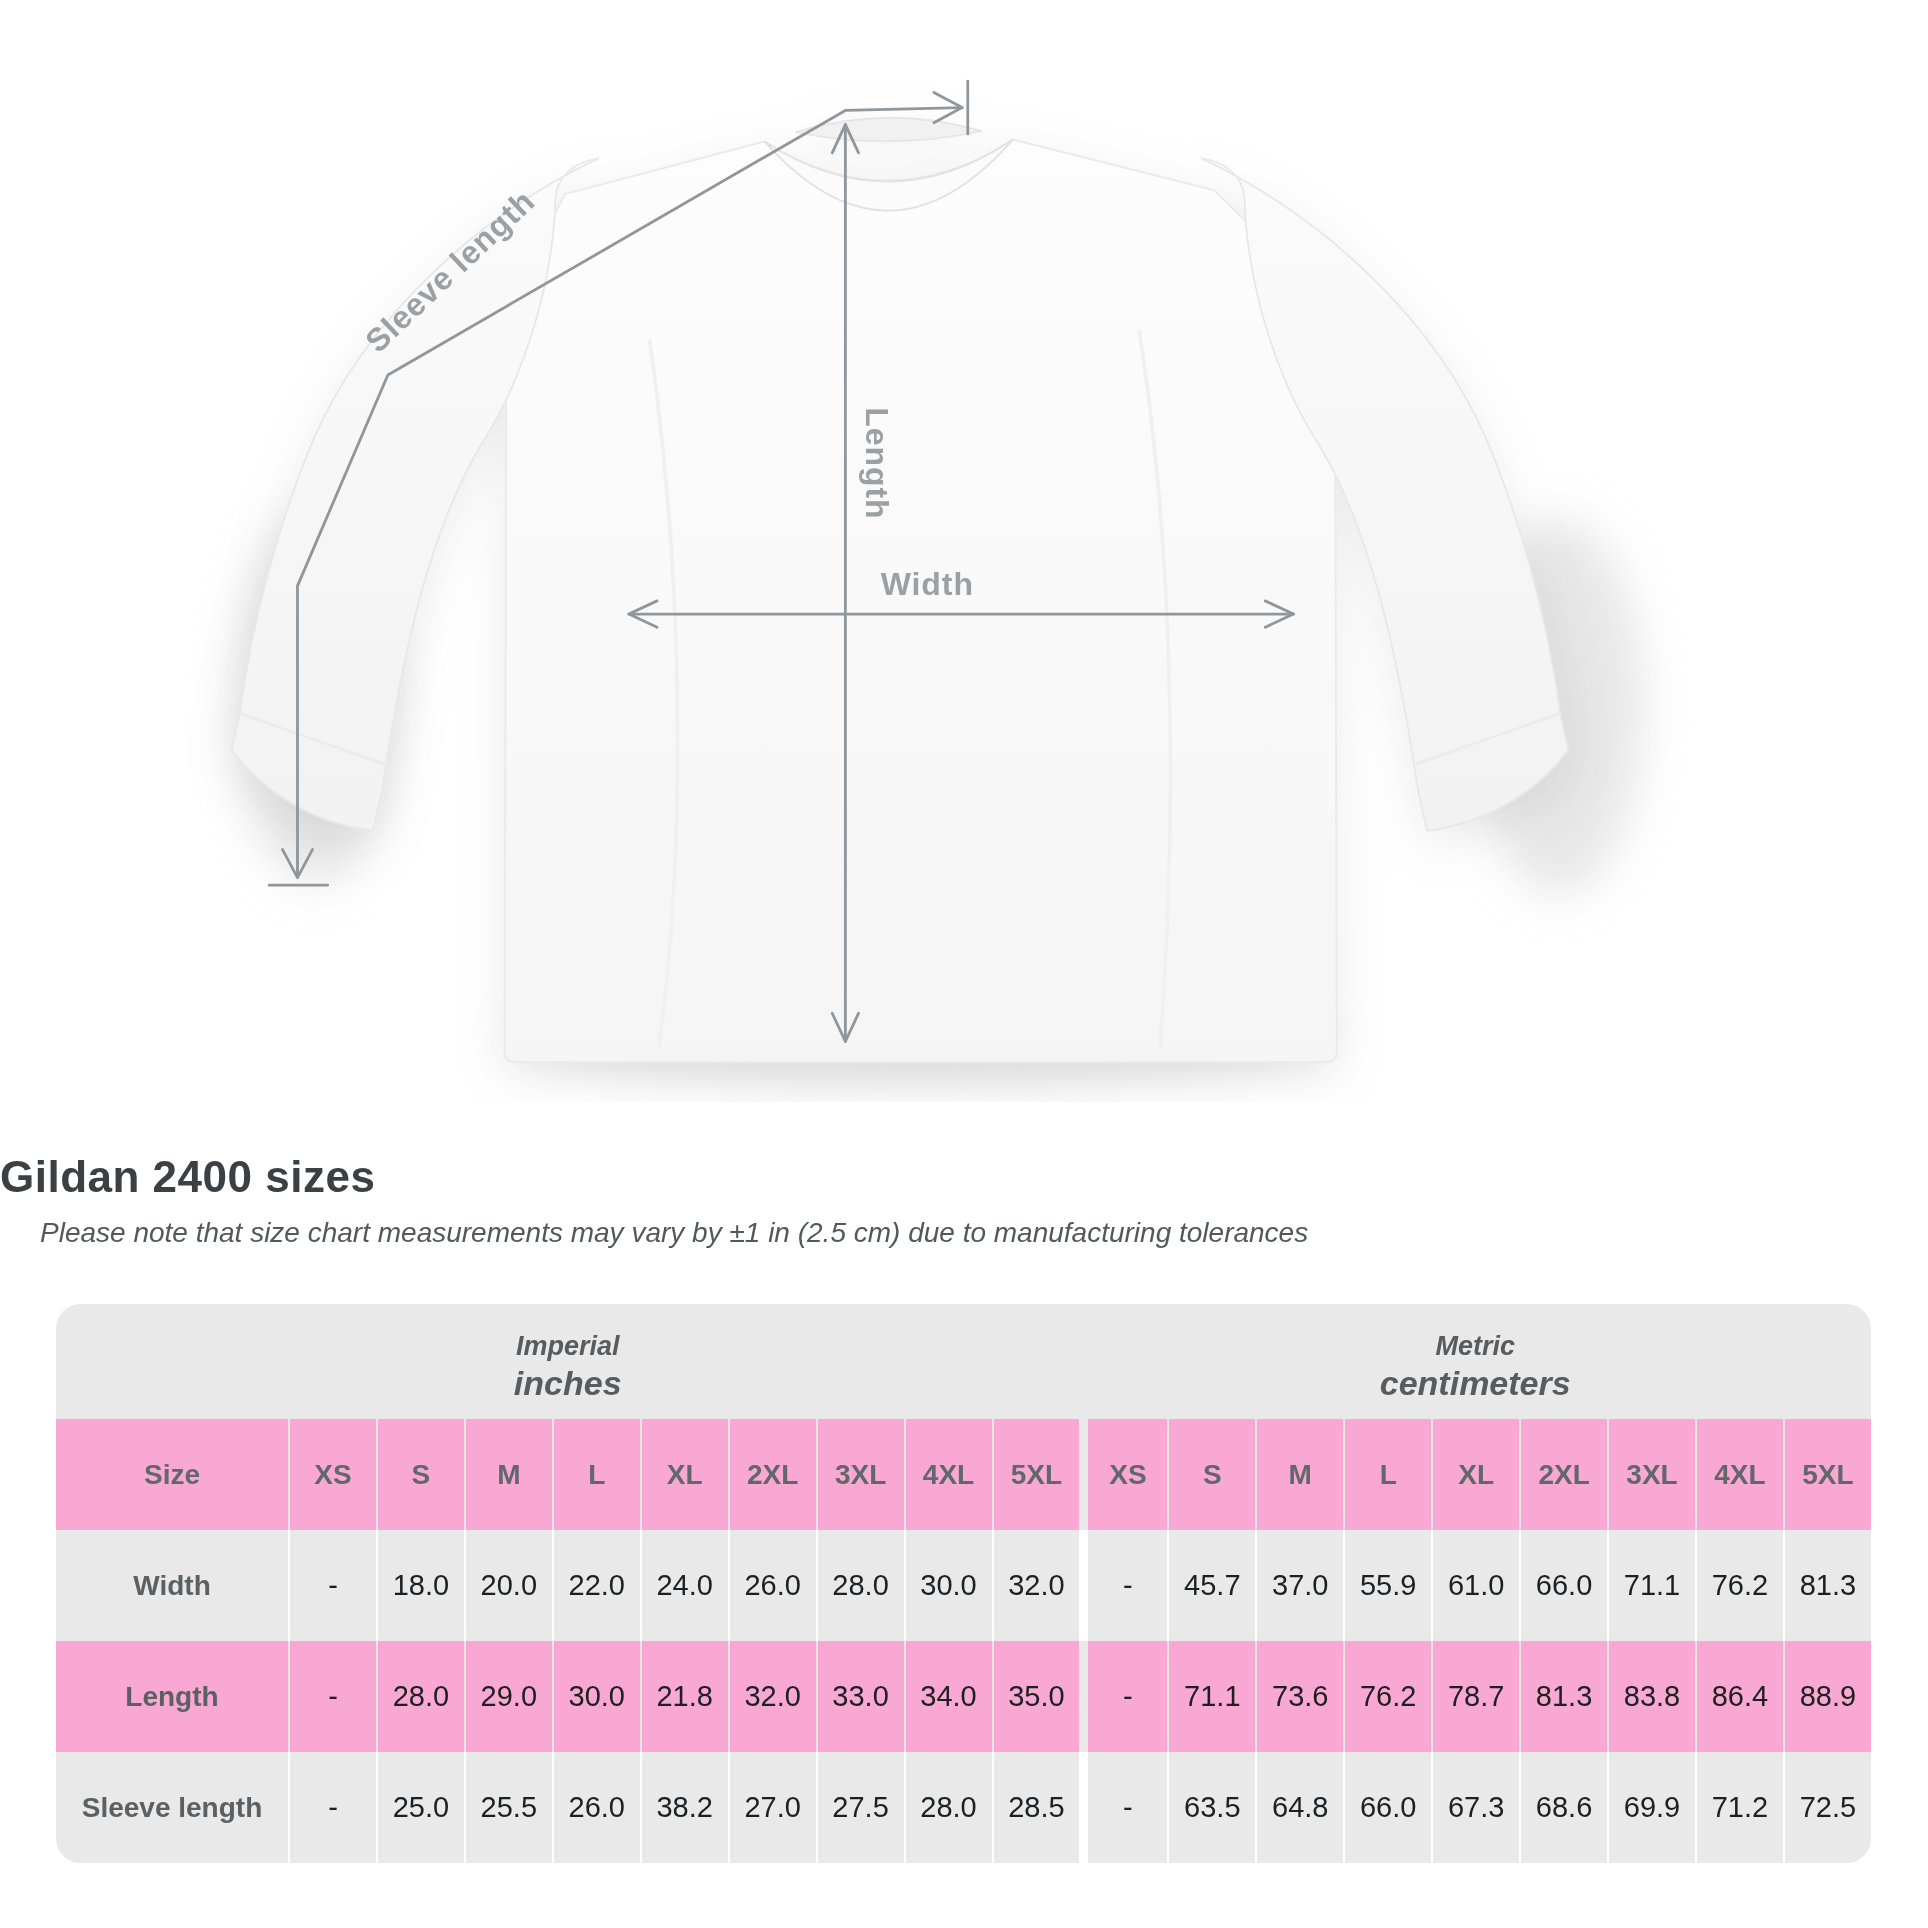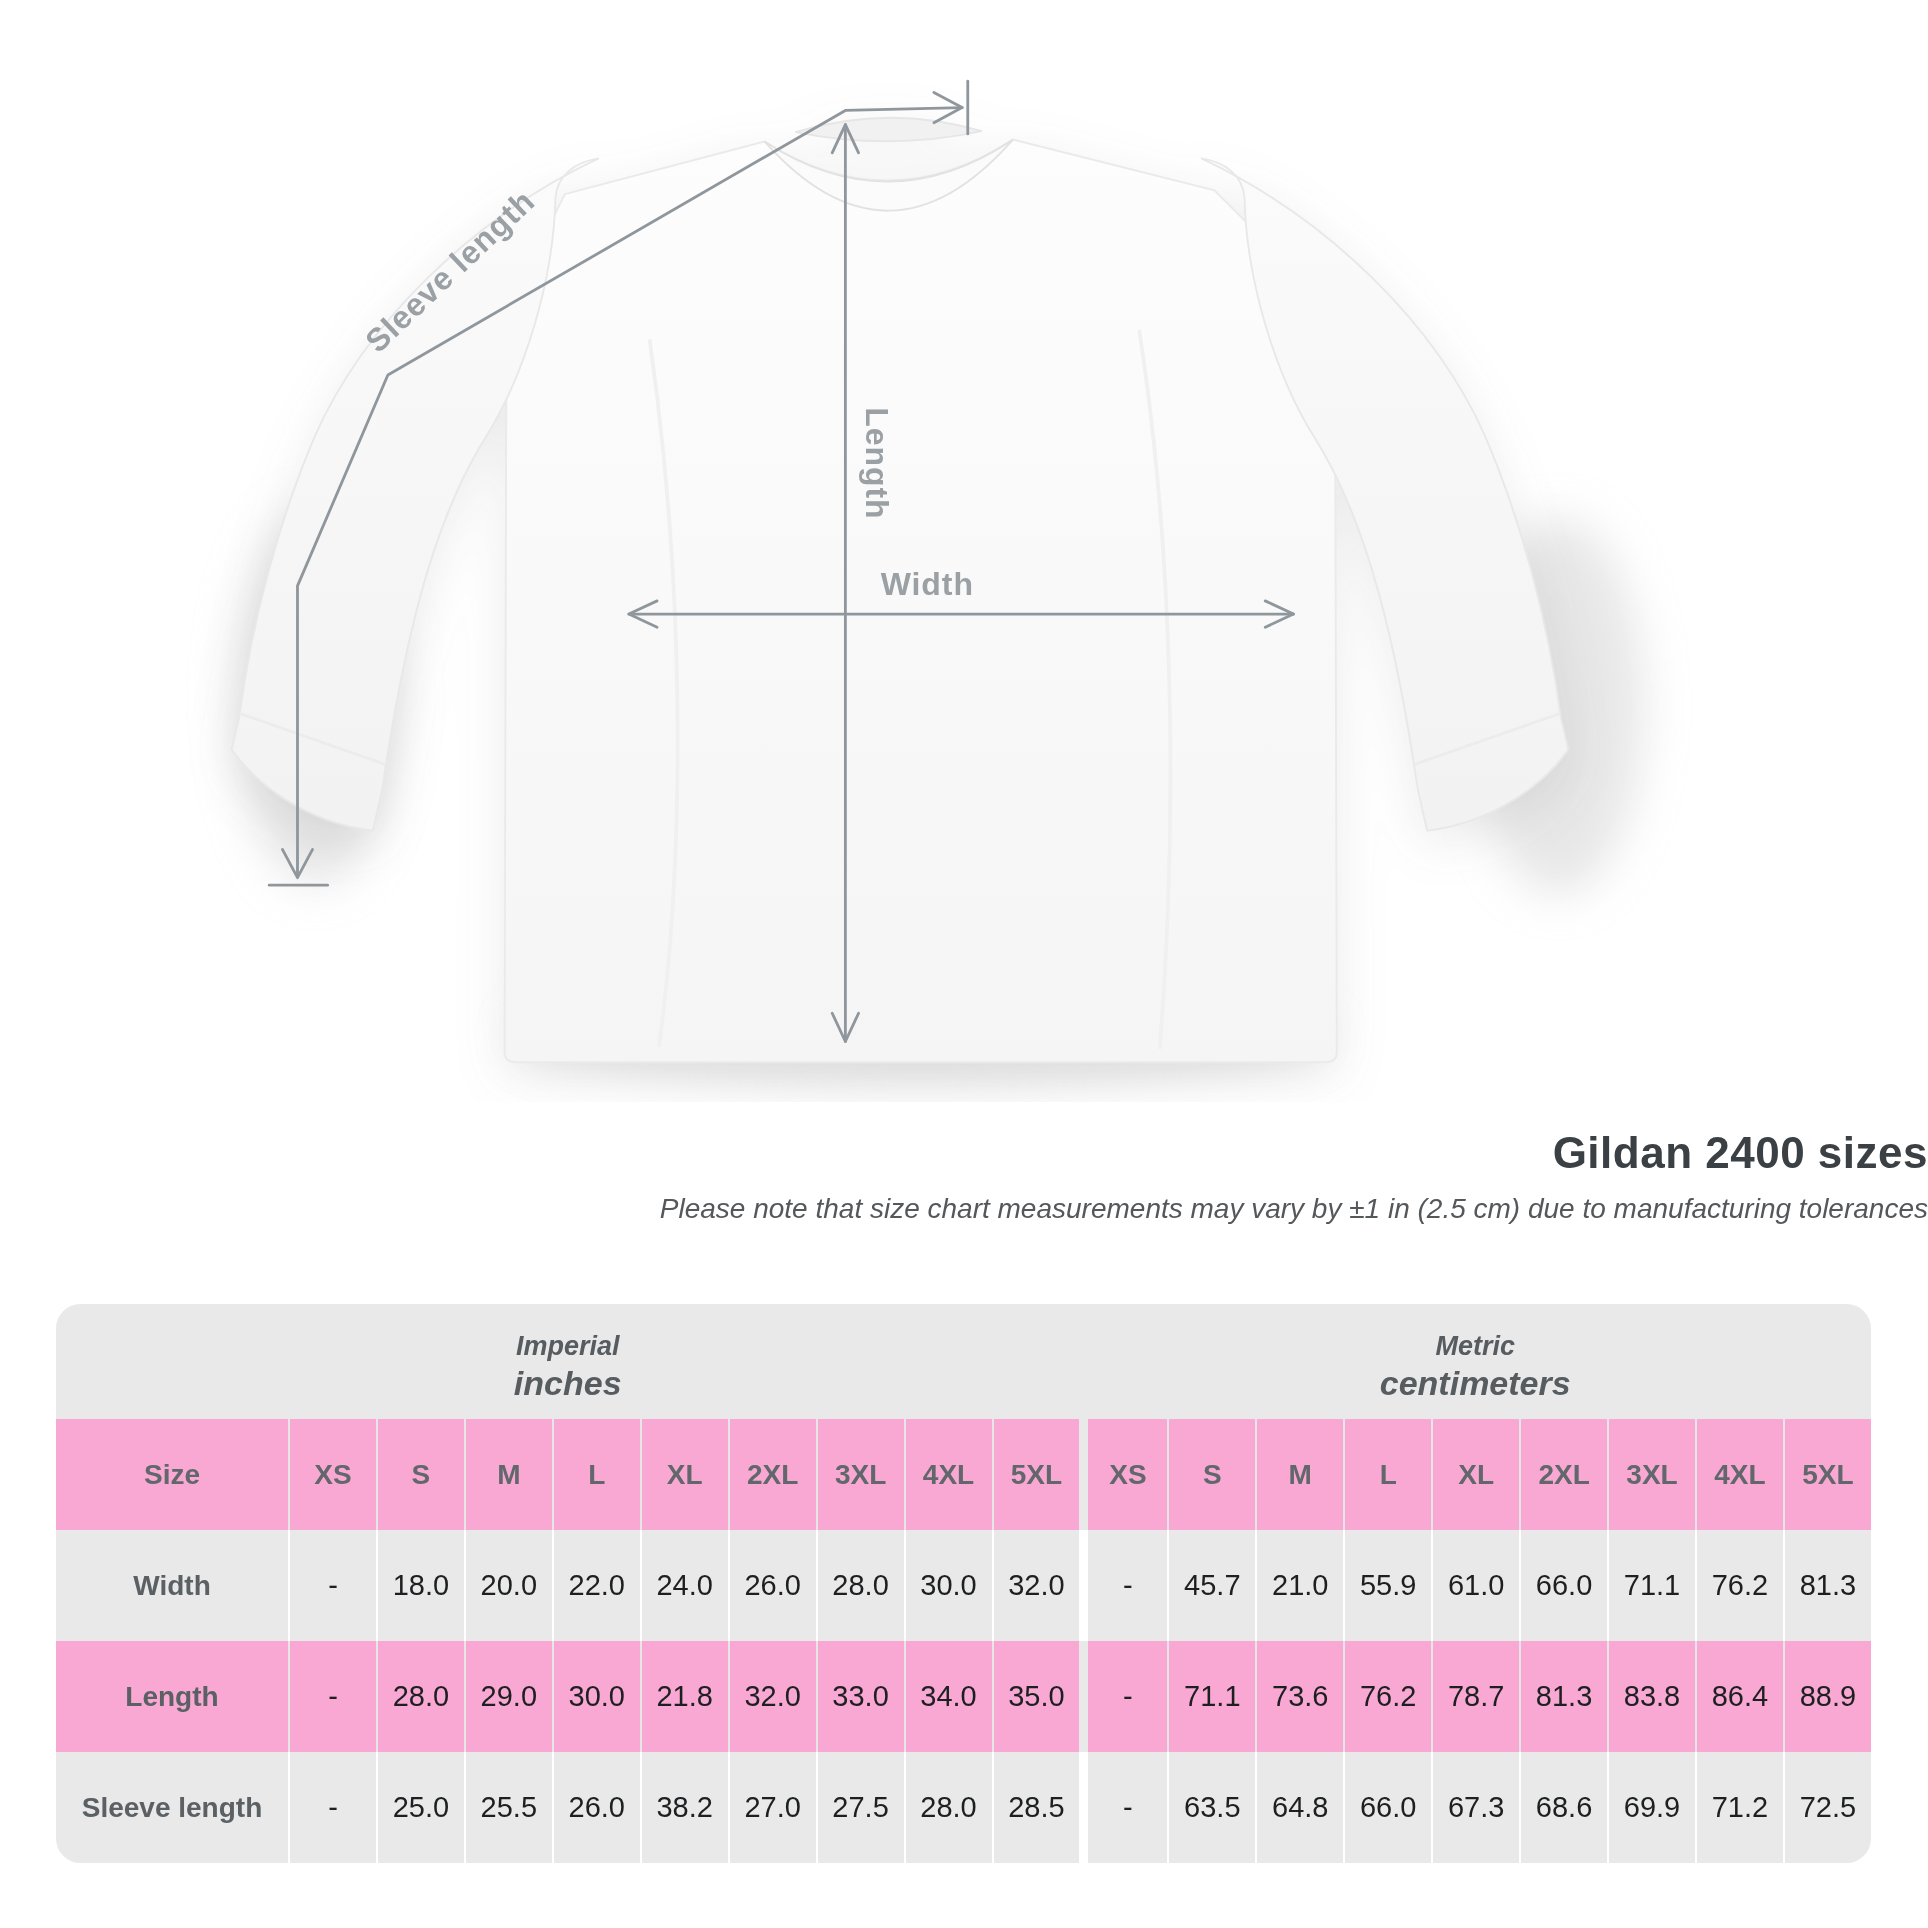--- a/index.html
+++ b/index.html
@@ -5,21 +5,21 @@
   html,body{margin:0;padding:0;width:1928px;height:1928px;background:#ffffff;
     font-family:"Liberation Sans",sans-serif;overflow:hidden;position:relative;}
 
   
   #diagram{position:absolute;top:0;left:0;}
   .shirt{filter:drop-shadow(0 14px 26px rgba(70,70,75,.10));}
   .measure{stroke:#8f979c;stroke-width:3;fill:none;stroke-linecap:round;stroke-linejoin:round;}
   .mlabel{fill:#9aa0a4;font-weight:bold;font-size:34px;letter-spacing:1px;}
 
   
-  .heading{position:absolute;top:1128px;left:0;width:100%;text-align:right;}
+  .heading{position:absolute;top:1152px;left:0;width:100%;text-align:left;}
   .title{font-size:44px;font-weight:bold;color:#3b4044;letter-spacing:0.5px;}
   .subtitle{margin-top:15px;font-size:28px;font-style:italic;color:#54585b;padding-left:40px;}
 
   
   .table-wrap{position:absolute;top:1304px;left:56px;width:1815px;}
   table.size-table{width:100%;border-collapse:separate;border-spacing:0;table-layout:fixed;}
   col.c-label{width:232px;}
   col.c-val{width:auto;}
 
   tr.group-row th{height:115px;background:#e9e9e9;vertical-align:middle;padding:0;}
@@ -178,21 +178,21 @@
     <td class="num sep">18.0</td>
     <td class="num sep">20.0</td>
     <td class="num sep">22.0</td>
     <td class="num sep">24.0</td>
     <td class="num sep">26.0</td>
     <td class="num sep">28.0</td>
     <td class="num sep">30.0</td>
     <td class="num sep">32.0</td>
     <td class="num sepwide">-</td>
     <td class="num sep">45.7</td>
-    <td class="num sep">21.0</td>
+    <td class="num sep">37.0</td>
     <td class="num sep">55.9</td>
     <td class="num sep">61.0</td>
     <td class="num sep">66.0</td>
     <td class="num sep">71.1</td>
     <td class="num sep">76.2</td>
     <td class="num sep">81.3</td>
   </tr>
 
   <tr class="data-row light">
     <th class="rowlabel">Length</th>

